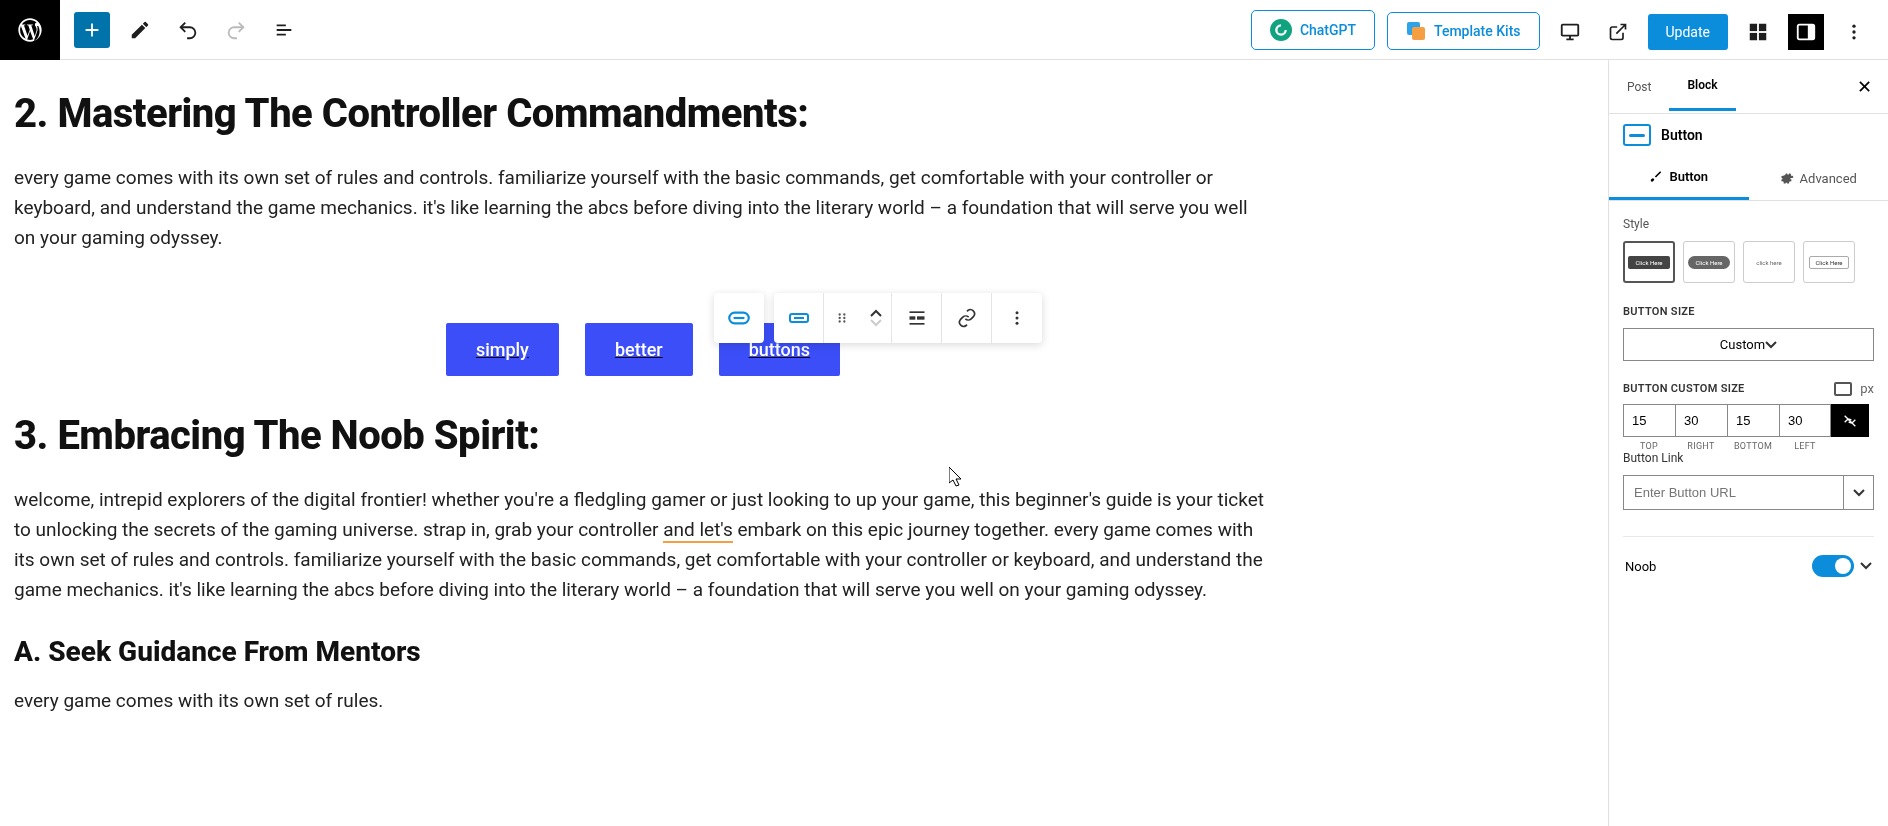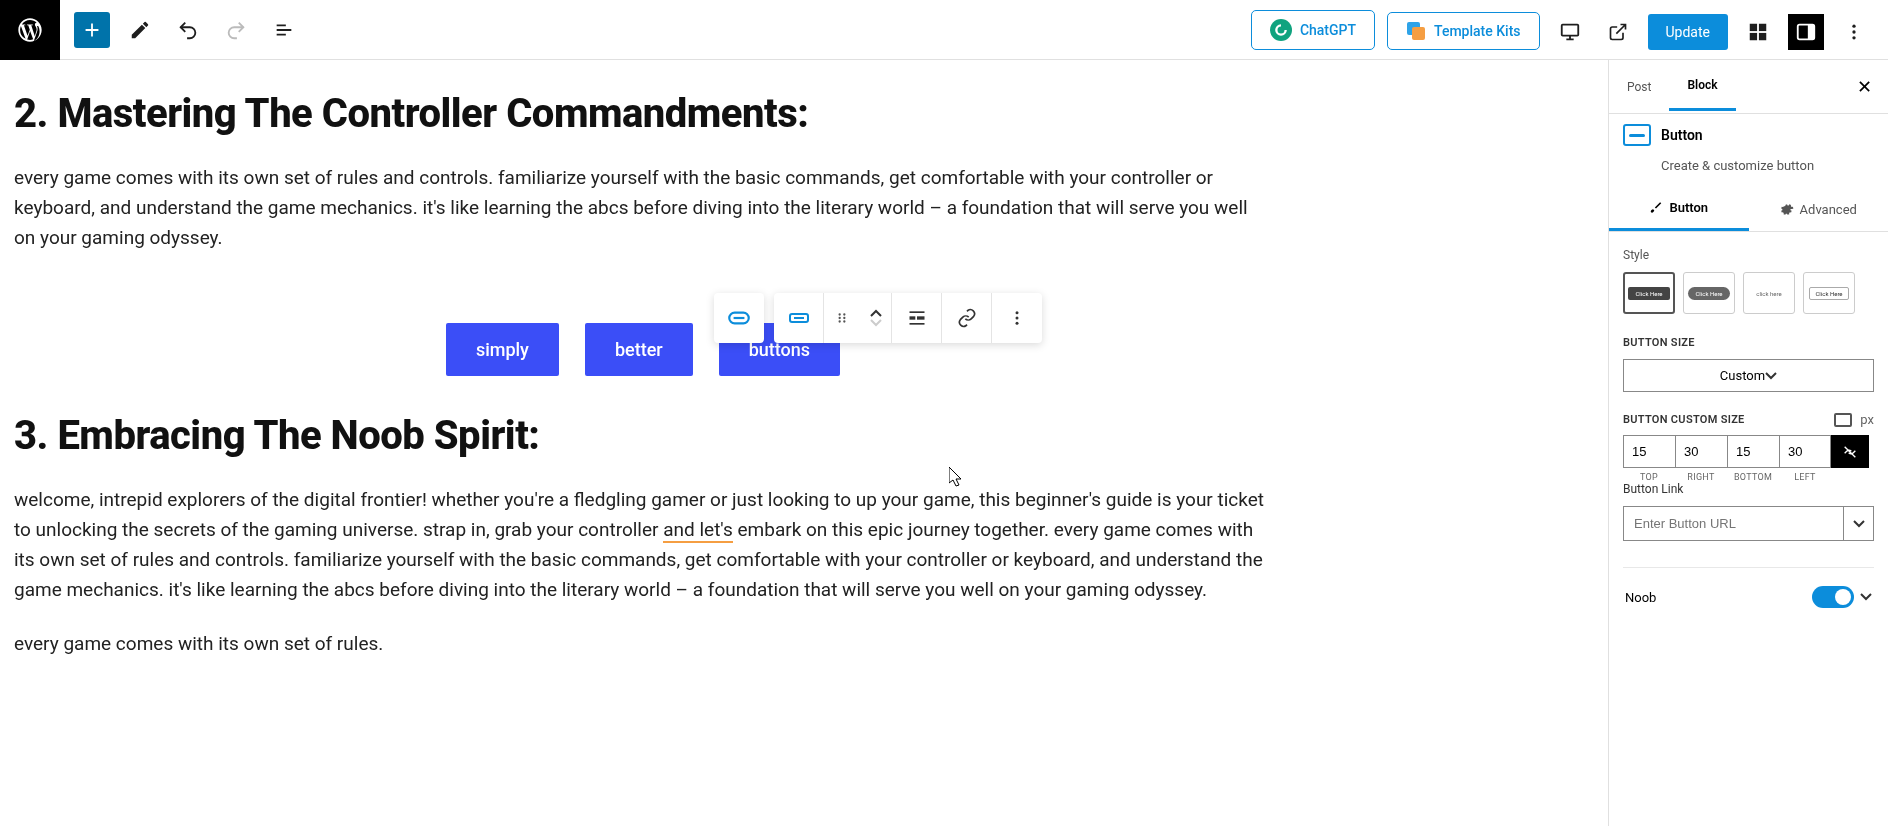--- a/index.html
+++ b/index.html
@@ -29,21 +29,21 @@
 .canvas-wrap::-webkit-scrollbar { width: 14px; }
 .canvas-wrap::-webkit-scrollbar-track { background: #f0f0f0; }
 .canvas-wrap::-webkit-scrollbar-thumb { background: #c0c0c0; }
 .content { padding: 0 0 0 2px; max-width: 1260px; }
 .content h2 { font-size: 40px; font-weight: 800; letter-spacing: -0.5px; color: #111; margin-bottom: 26px; }
 .content h3 { font-size: 28px; font-weight: 800; color: #111; margin-top: 30px; margin-bottom:18px; }
 .content p { font-size: 19px; line-height: 1.58; color: #222; margin-bottom: 24px; }
 .underline-word { border-bottom: 2px solid #f59e42; }
 
 
-.buttons-block { display: flex; gap: 26px; justify-content: center; margin: 70px 0 36px; position: relative; }
+.buttons-block { display: flex; gap: 26px; justify-content: center; margin: 70px 0 36px; position: relative; text-decoration: underline; }
 .demo-btn { background: #3b4ef7; color: #fff; padding: 16px 30px; font-size: 18px; font-weight: 500; border-radius: 2px; cursor: pointer; }
 
 
 .block-toolbar { position: absolute; top: 233px; left: 702px; display: flex; gap: 10px; }
 .bt-group { display: flex; background: #fff; box-shadow: 0 2px 8px rgba(0,0,0,0.15); border-radius: 4px; }
 .bt-btn { width: 50px; height: 50px; display: flex; align-items: center; justify-content: center; border-right: 1px solid #e4e4e4; cursor: pointer; }
 .bt-btn:last-child { border-right: none; }
 .bt-active { color: #0c8ddb; }
 .bt-arrow-stack { display:flex; flex-direction:column; gap:2px; width:18px; align-items:center;}
 
@@ -188,20 +188,21 @@
       <div class="buttons-block">
         <div class="demo-btn">simply</div>
         <div class="demo-btn">better</div>
         <div class="demo-btn">buttons</div>
       </div>
 
       <h2>3. Embracing The Noob Spirit:</h2>
       <p>
         <span>welcome, intrepid explorers of the digital frontier! whether you're a fledgling gamer or just looking to up your game, this beginner's guide is your ticket to unlocking the secrets of the gaming universe. strap in, grab your controller </span><span class="underline-word">and let's</span><span> embark on this epic journey together. every game comes with its own set of rules and controls. familiarize yourself with the basic commands, get comfortable with your controller or keyboard, and understand the game mechanics. it's like learning the abcs before diving into the literary world – a foundation that will serve you well on your gaming odyssey.</span>
       </p>
+      <h3>A. Seek Guidance From Mentors</h3>
       <p>every game comes with its own set of rules.</p>
     </div>
 
     <div class="block-toolbar">
       <div class="bt-group">
         <div class="bt-btn bt-active" style="border-right:none">
           <svg width="26" height="26" viewBox="0 0 24 24">
               <rect x="3" y="7" width="18" height="10" rx="5" fill="none" stroke="#0c8ddb" stroke-width="2"></rect>
               <rect x="7" y="11" width="10" height="2" fill="#0c8ddb"></rect>
             </svg>
@@ -268,21 +269,20 @@
   <div class="sidebar">
     <div class="tabs">
       <div class="tab">Post</div>
       <div class="tab active">Block</div>
       <div class="close-tab">✕</div>
     </div>
     <div class="block-header">
       <div class="block-header-icon"></div>
       <div class="block-header-title">Button</div>
     </div>
-    <div class="block-desc">Create &amp; customize button</div>
     <div class="subtabs">
       <div class="subtab active">
         <svg width="14" height="14" viewBox="0 0 24 24" fill="currentColor">
             <path d="M7 14c-2 0-4 2-4 4 0 1 1 2 2 2 2 0 4-2 4-4l-2-2zm14-10l-2-2-9 9 2 2 9-9z"></path>
           </svg>
         <span>Button</span>
       </div>
       <div class="subtab">
         <svg width="14" height="14" viewBox="0 0 24 24" fill="currentColor">
             <path d="M12 8a4 4 0 1 0 0 8 4 4 0 0 0 0-8zm9 4l2-1-1-3-2 .5a8 8 0 0 0-1.5-1.5l.5-2-3-1-1 2h-2l-1-2-3 1 .5 2A8 8 0 0 0 5 8.5L3 8l-1 3 2 1v2l-2 1 1 3 2-.5a8 8 0 0 0 1.5 1.5l-.5 2 3 1 1-2h2l1 2 3-1-.5-2a8 8 0 0 0 1.5-1.5l2 .5 1-3-2-1v-2z"></path>

